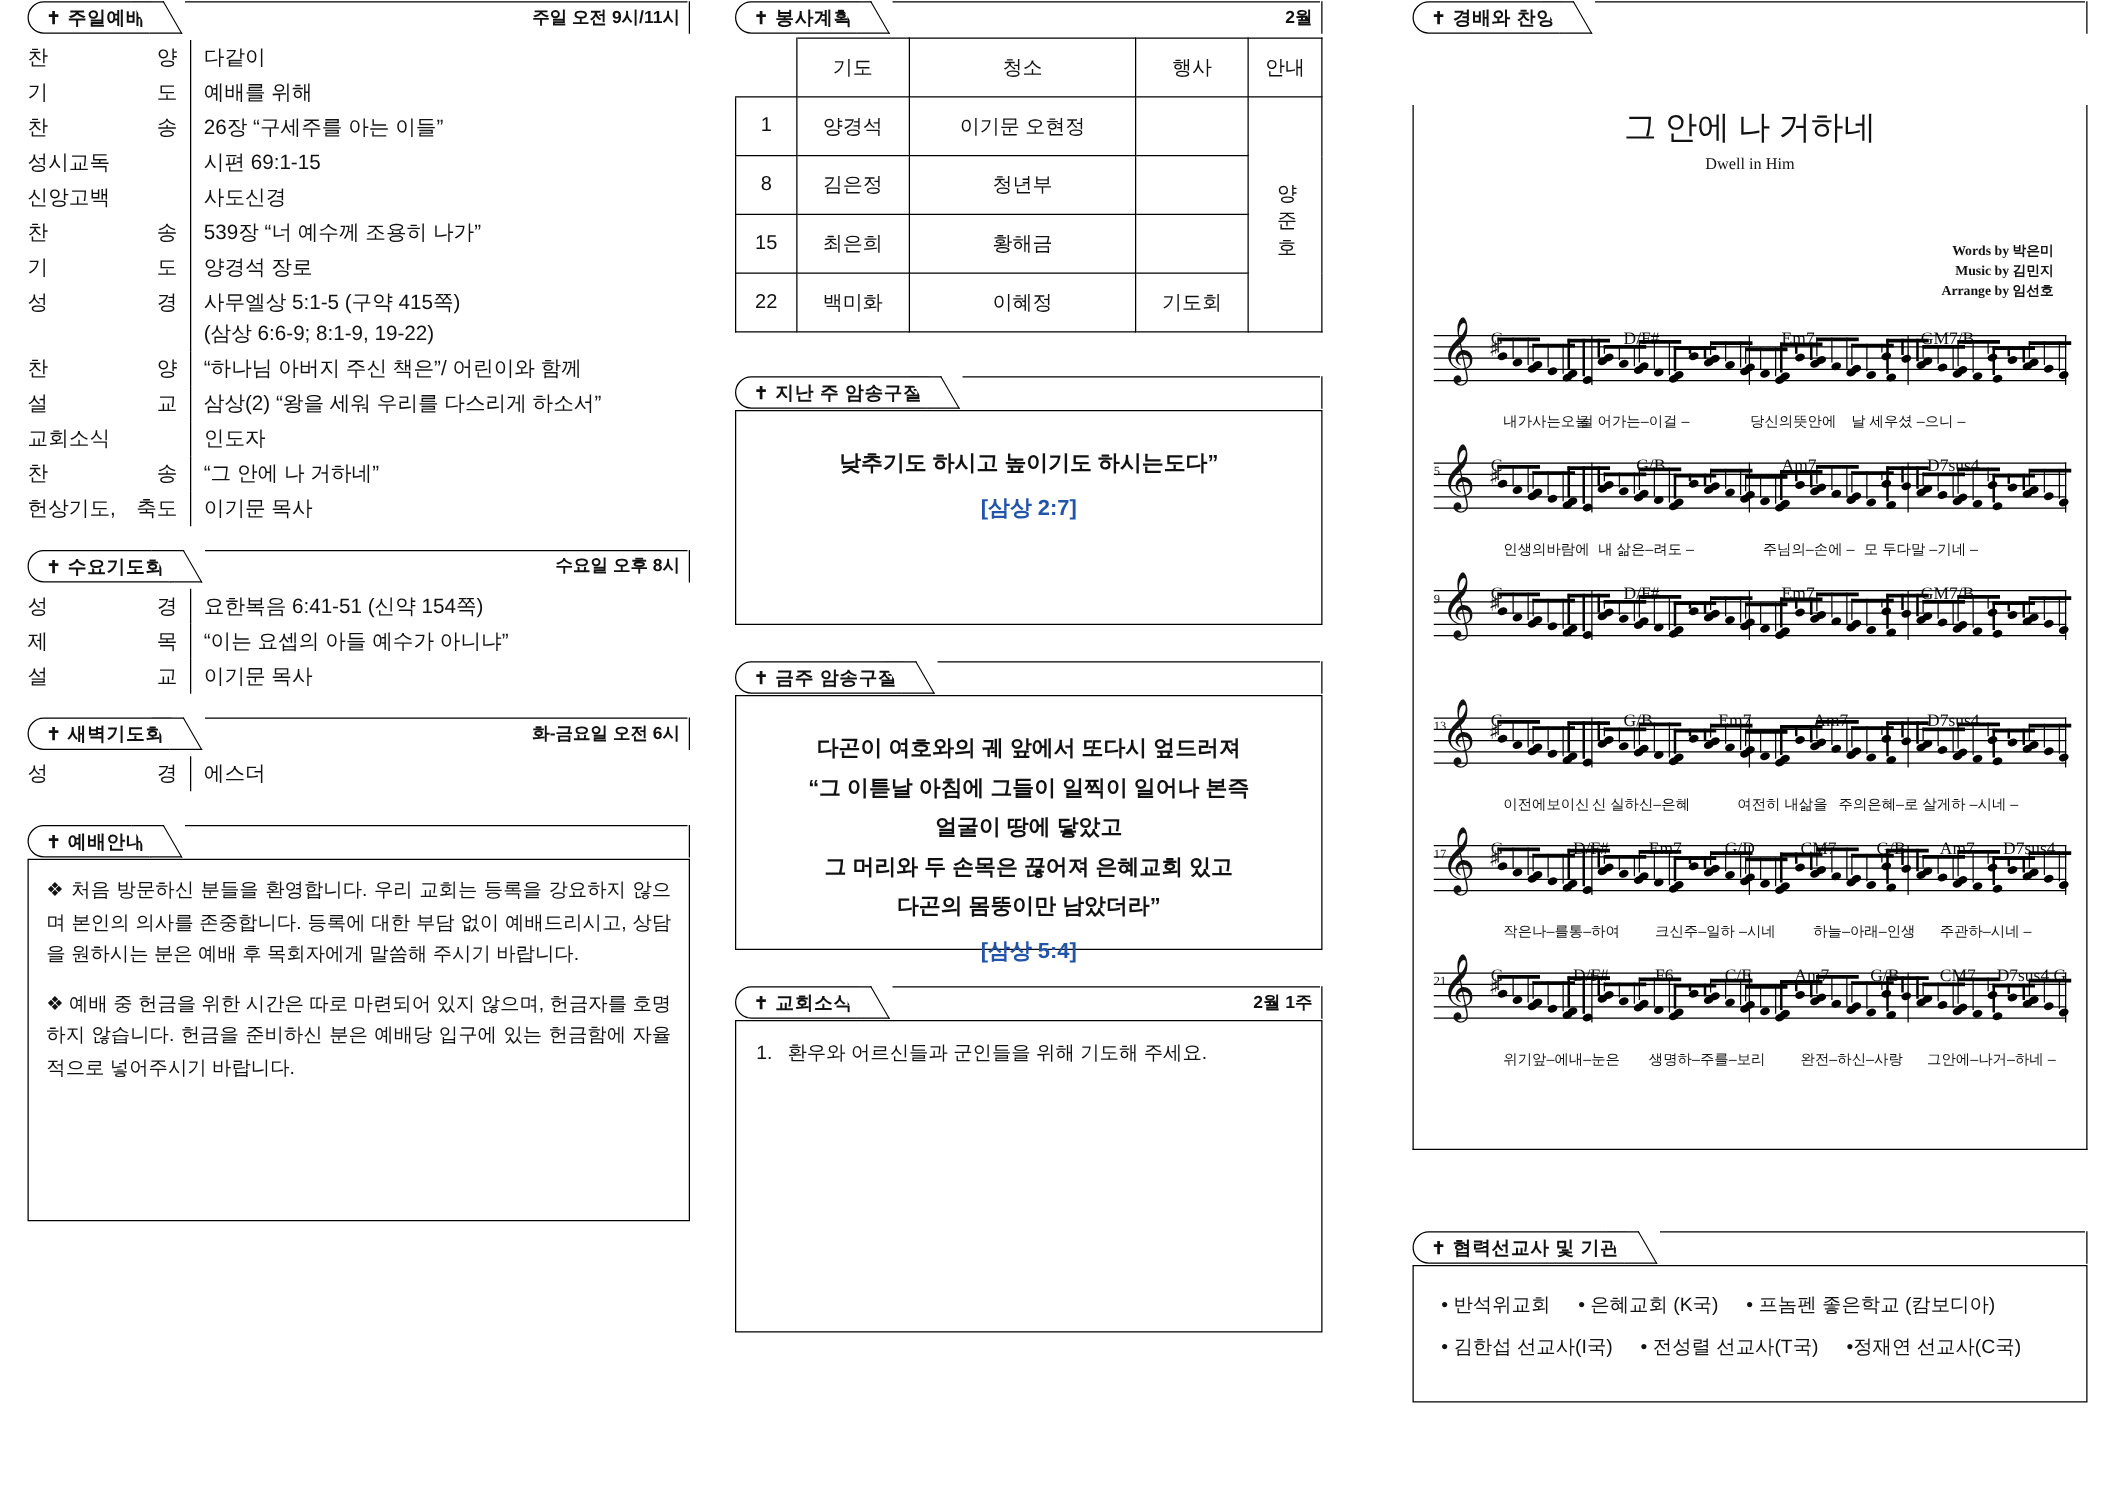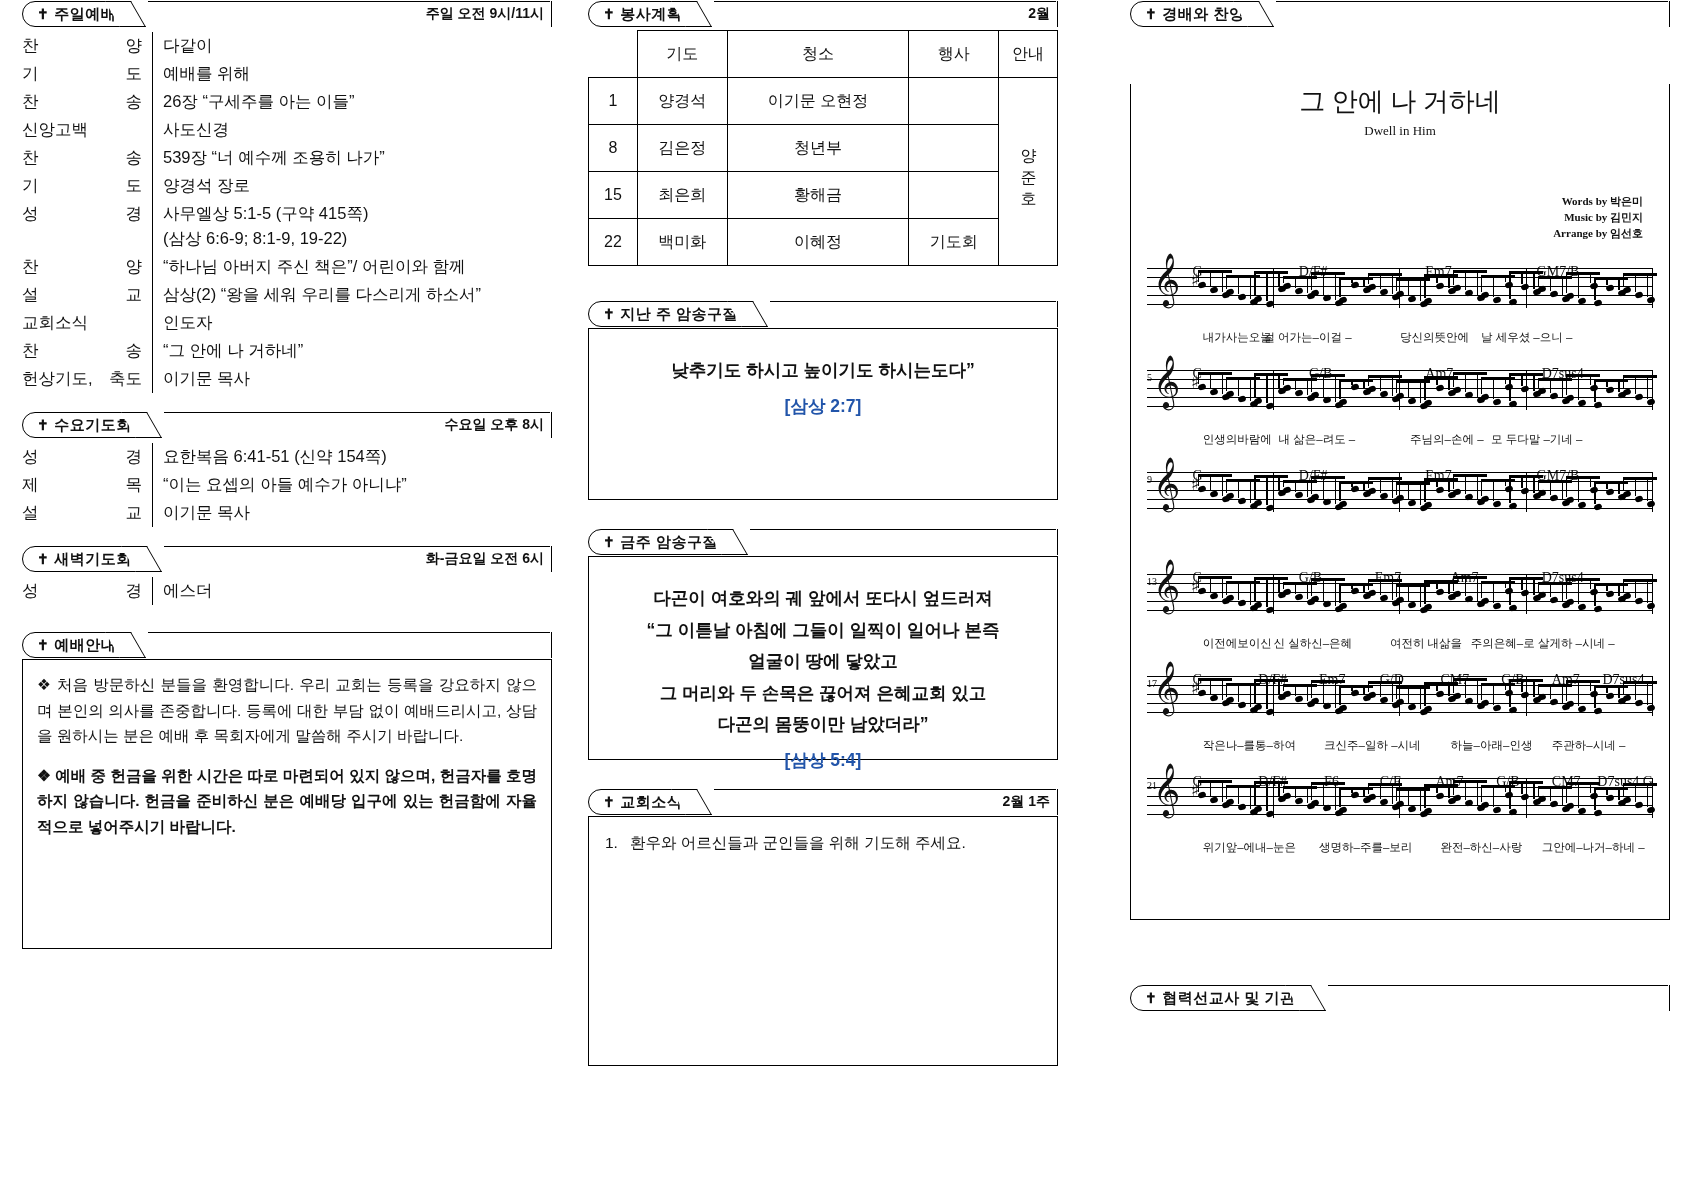--- a/index.html
+++ b/index.html
@@ -106,21 +106,21 @@
   
   .box {
     border: 1px solid #000;
     padding: 12px 14px;
     box-sizing: border-box;
     font-size: 15.5px;
     line-height: 1.65;
     text-align: justify;
   }
   .notice-p { margin: 0 0 14px 0; text-indent: 0; }
-  .notice-p:last-child { margin-bottom: 12px; font-weight: bold; }
+  .notice-p:last-child { margin-bottom: 12px; }
 
   
   .duty {
     width: 100%;
     border-collapse: collapse;
     margin-top: 2px;
   }
   .duty th, .duty td {
     border: 1px solid #000;
     text-align: center;
@@ -269,20 +269,24 @@
               <td class="svc-lbl">찬 양</td>
               <td class="svc-val">다같이</td>
             </tr>
         <tr>
               <td class="svc-lbl">기 도</td>
               <td class="svc-val">예배를 위해</td>
             </tr>
         <tr>
               <td class="svc-lbl">찬 송</td>
               <td class="svc-val">26장 “구세주를 아는 이들”</td>
+            </tr>
+        <tr>
+              <td class="svc-lbl">성시교독</td>
+              <td class="svc-val">시편 69:1-15</td>
             </tr>
         <tr>
               <td class="svc-lbl">신앙고백</td>
               <td class="svc-val">사도신경</td>
             </tr>
         <tr>
               <td class="svc-lbl">찬 송</td>
               <td class="svc-val">539장 “너 예수께 조용히 나가”</td>
             </tr>
         <tr>
@@ -1375,16 +1379,28 @@
     <div class="sec" style="margin-top:64px">
       <div class="sec-head">
         <div class="tab">
           <span class="cross">✝</span>
           <span>협력선교사 및 기관</span>
         </div>
         <div class="tab-slant"></div>
         <div class="head-rule"></div>
         <div class="head-cap"></div>
       </div>
+      <div class="part-box" style="height:110px">
+        <div class="part-line">
+          <span>• 반석위교회</span>
+          <span>• 은혜교회 (K국)</span>
+          <span>• 프놈펜 좋은학교 (캄보디아)</span>
+        </div>
+        <div class="part-line">
+          <span>• 김한섭 선교사(I국)</span>
+          <span>• 전성렬 선교사(T국)</span>
+          <span>•정재연 선교사(C국)</span>
+        </div>
+      </div>
     </div>
 
   </div>
 </div>
 
 </body></html>

